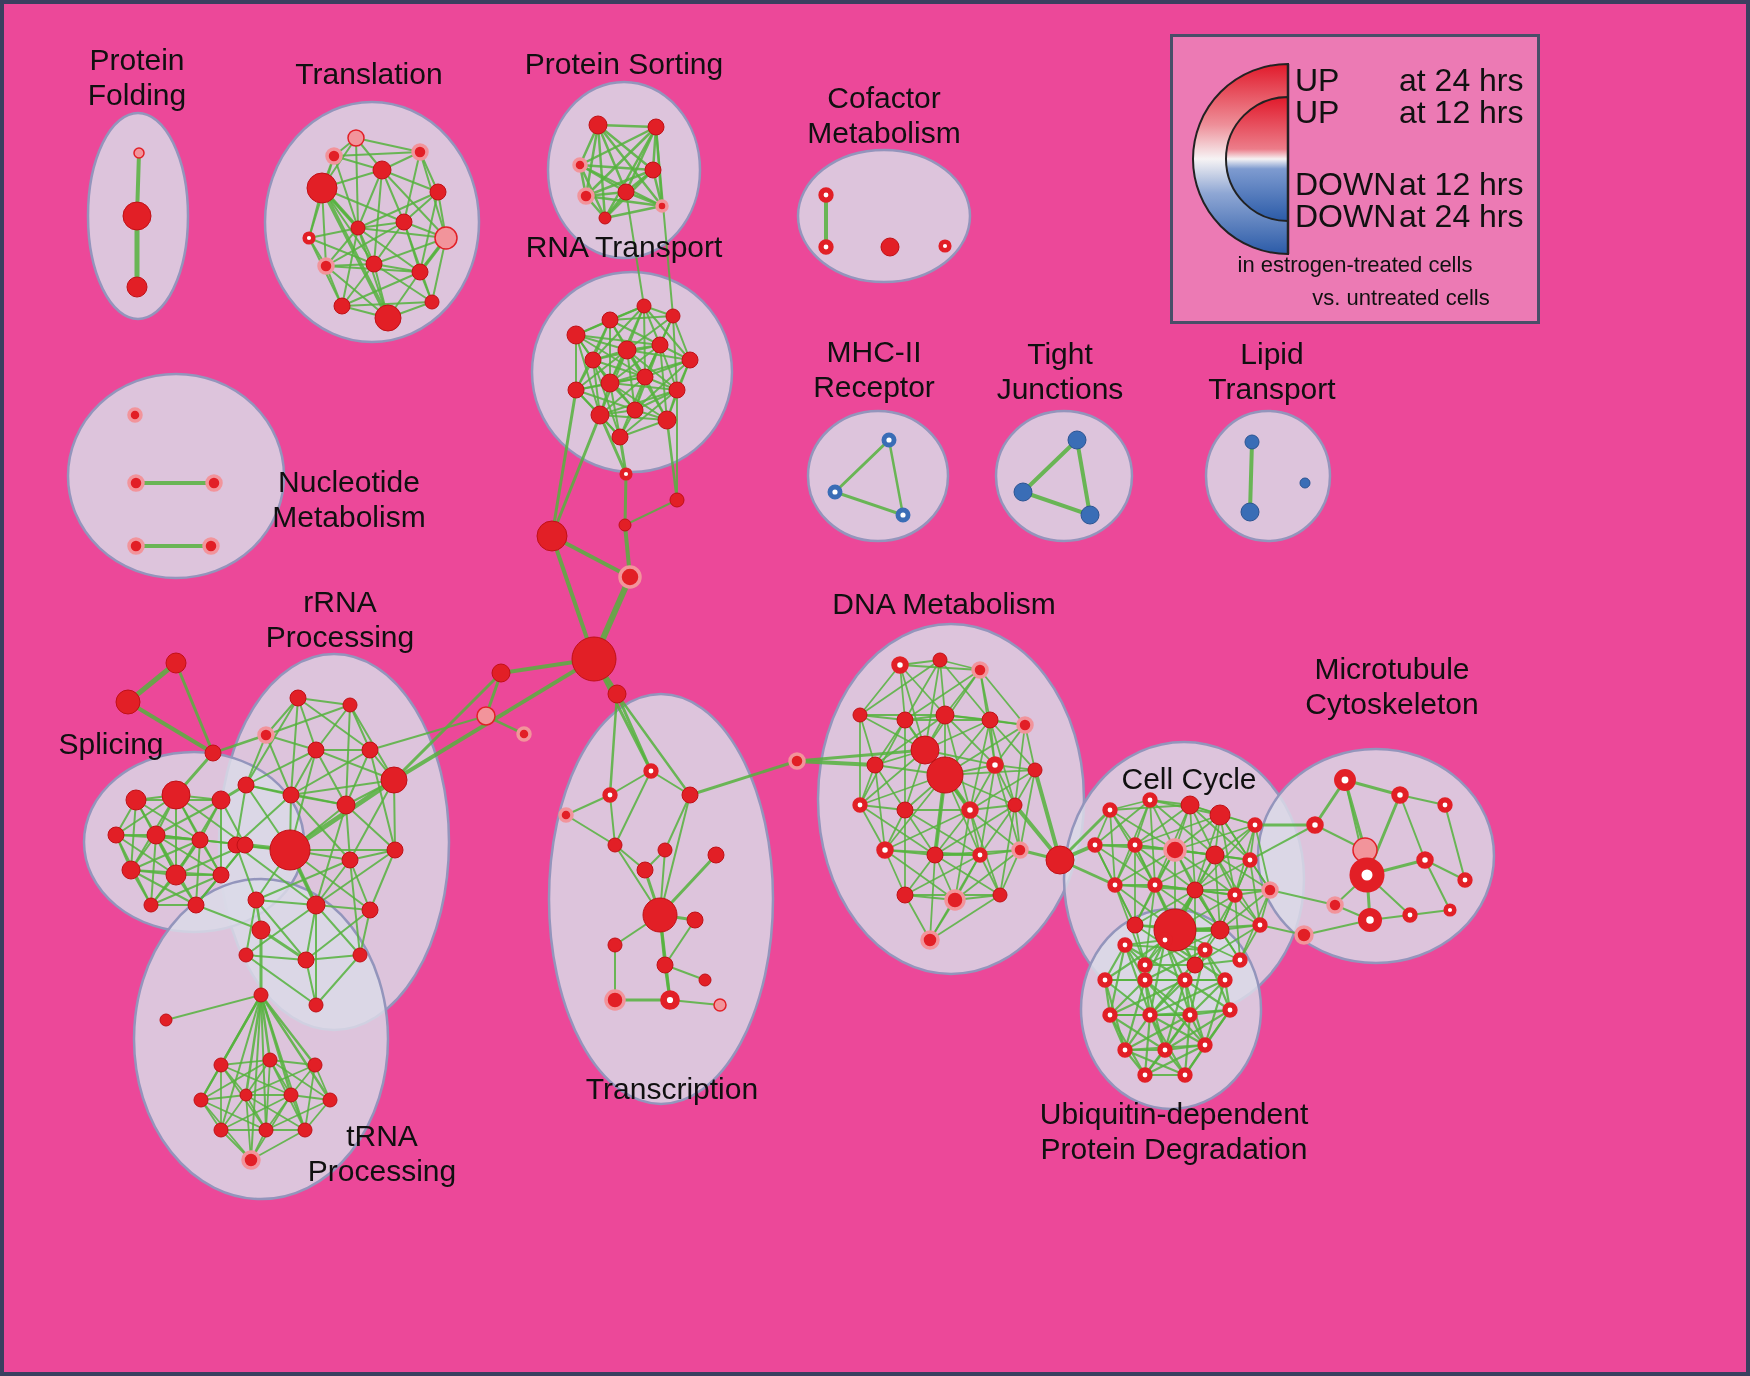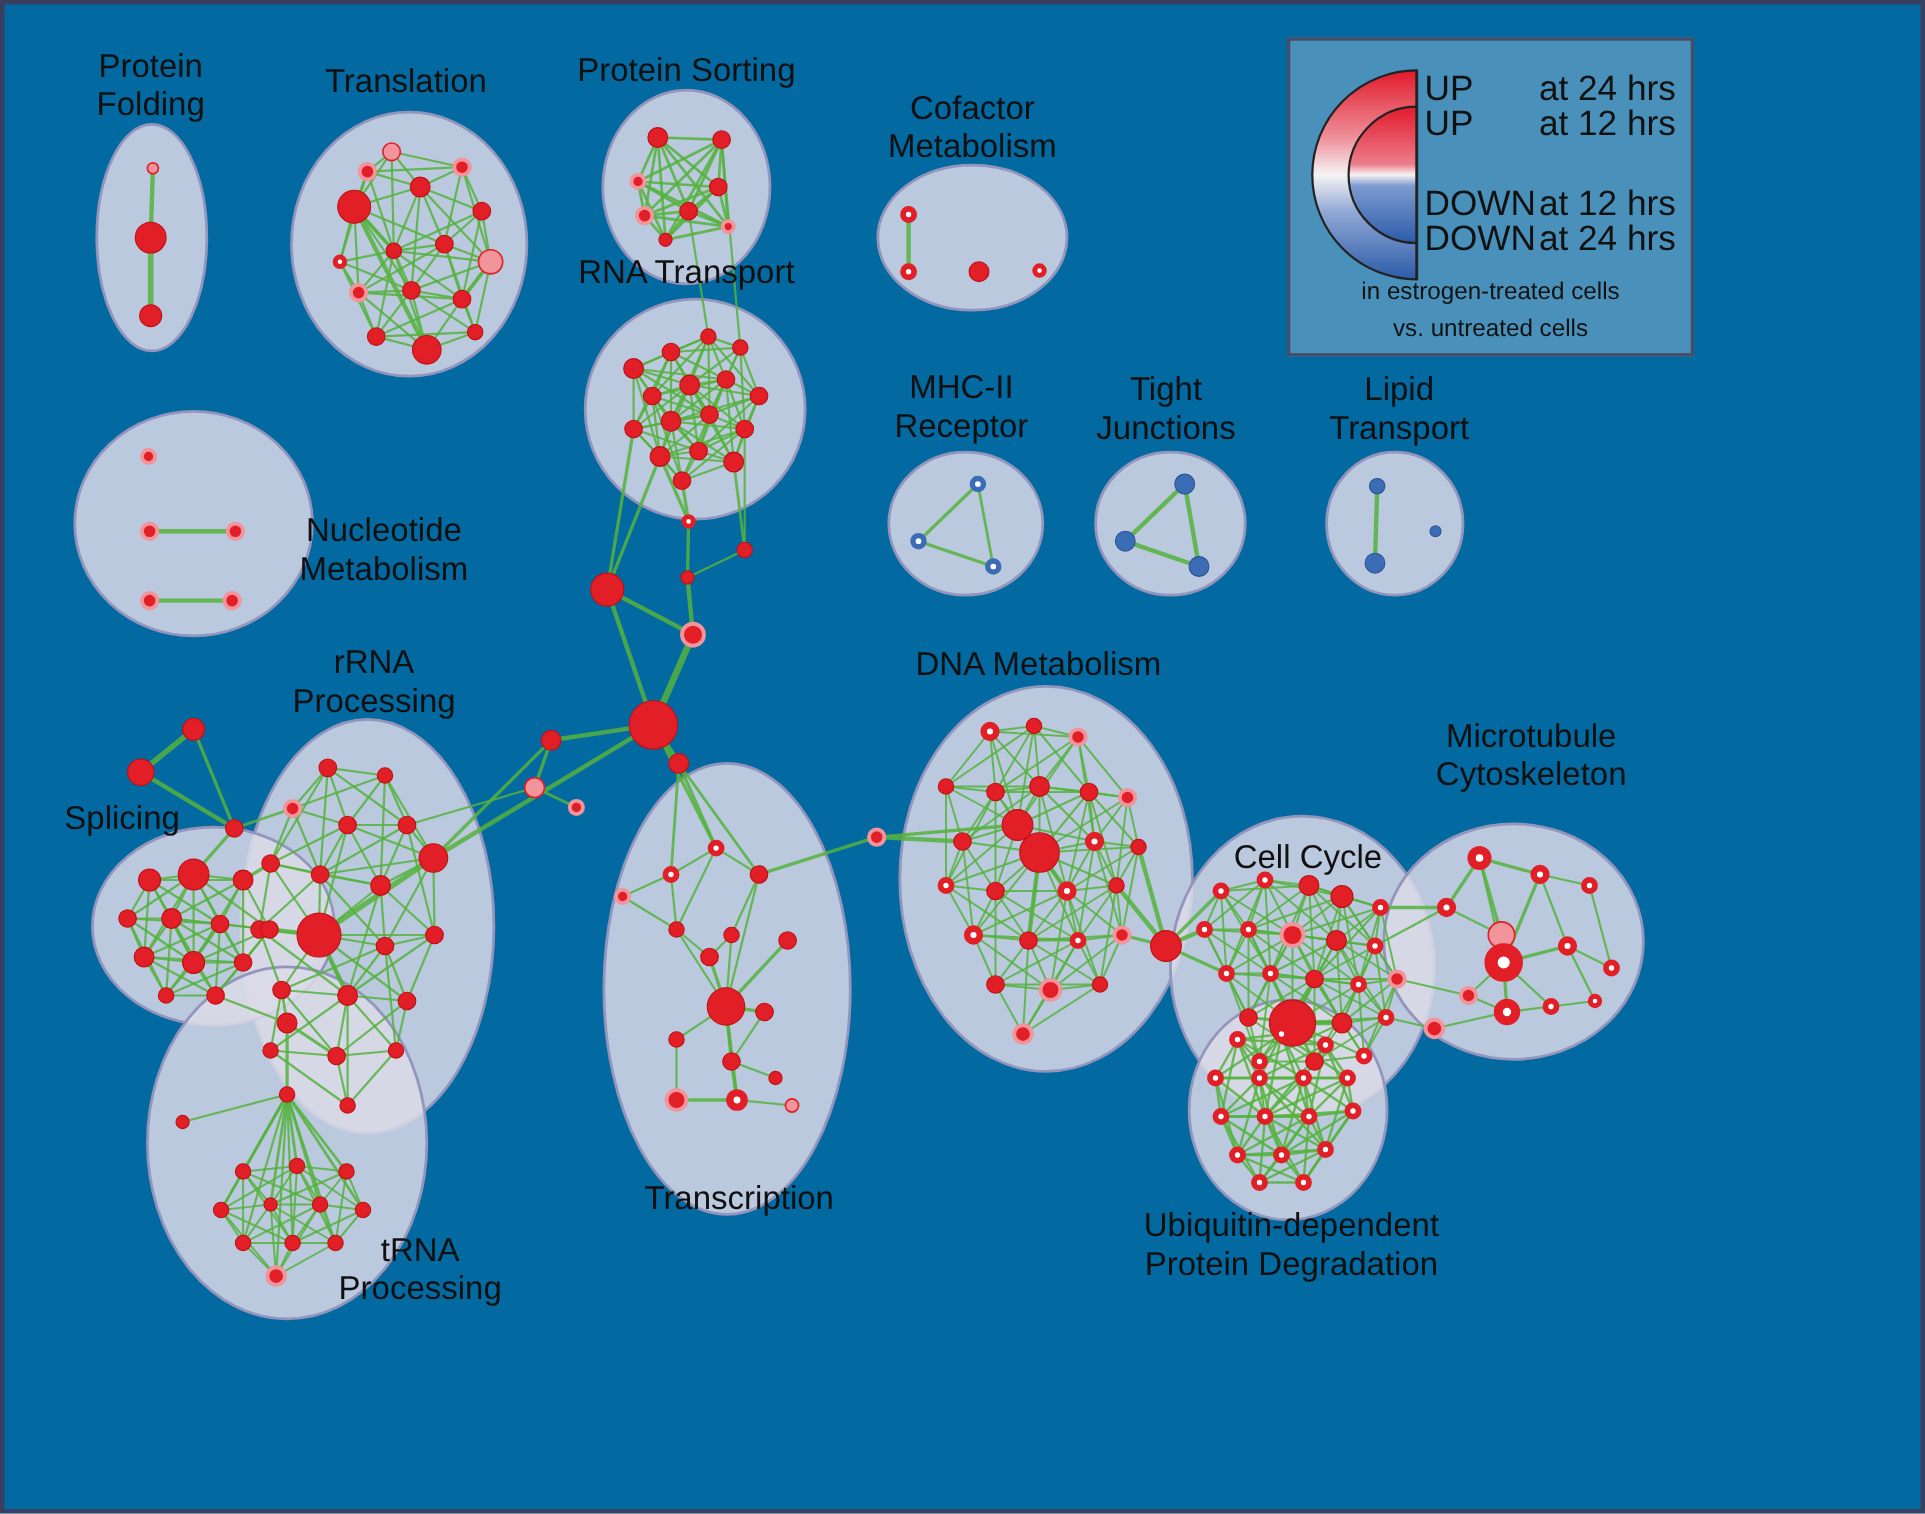--- a/index.html
+++ b/index.html
@@ -1,16 +1,16 @@
 <!DOCTYPE html>
 <html><head>
 <meta charset="utf-8">
 <style>
   html,body{margin:0;padding:0;background:#ffffff;font-family:"Liberation Sans",sans-serif;}
-  .figure{position:relative;width:1750px;height:1376px;background:#0369a1;border:4px solid #3a3f5f;box-sizing:border-box;overflow:hidden;}
+  .figure{position:relative;width:1750px;height:1376px;background:#ec4899;border:4px solid #3a3f5f;box-sizing:border-box;overflow:hidden;}
   #network-svg{position:absolute;left:0;top:0;}
   .cluster-label{font-family:"Liberation Sans",sans-serif;font-size:30px;fill:#101010;text-anchor:middle;}
   .legend{position:absolute;left:1166px;top:30px;width:370px;height:290px;border:3px solid #494e68;box-sizing:border-box;background:rgba(236,237,246,0.30);}
   .legend svg{position:absolute;left:0;top:0;}
   .lrow{position:absolute;left:0;width:100%;height:32px;line-height:32px;font-size:32px;color:#111;}
   .lword{position:absolute;left:122px;}
   .ltime{position:absolute;left:226px;}
   .lcap{position:absolute;left:0;width:100%;text-align:center;font-size:22px;color:#111;height:32px;line-height:32px;}
 </style>
 </head>
@@ -1082,15 +1082,15 @@
     </div>
     <div class="lrow" style="top:131px;">
       <span class="lword">DOWN</span>
       <span class="ltime">at 12 hrs</span>
     </div>
     <div class="lrow" style="top:163px;">
       <span class="lword">DOWN</span>
       <span class="ltime">at 24 hrs</span>
     </div>
     <div class="lcap" style="top:212px;">in estrogen-treated cells</div>
-    <div class="lcap" style="top:245px;">vs. untreated cells</div>
+    <div class="lcap" style="top:245px;padding-left:46px;">vs. untreated cells</div>
   </div>
 </div>
 
 </body></html>

